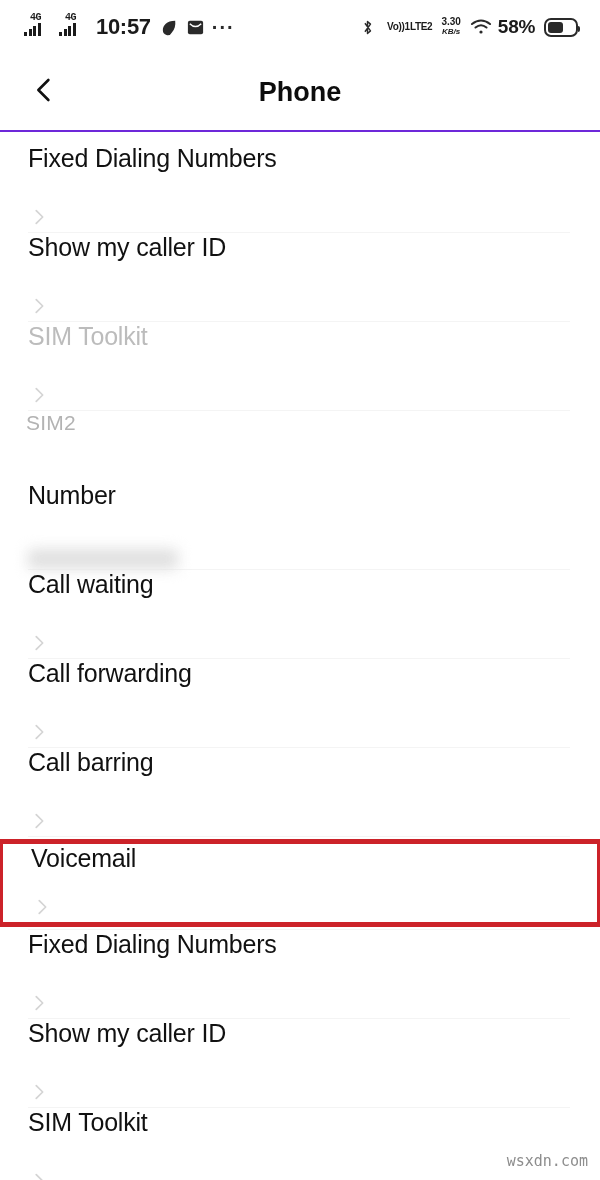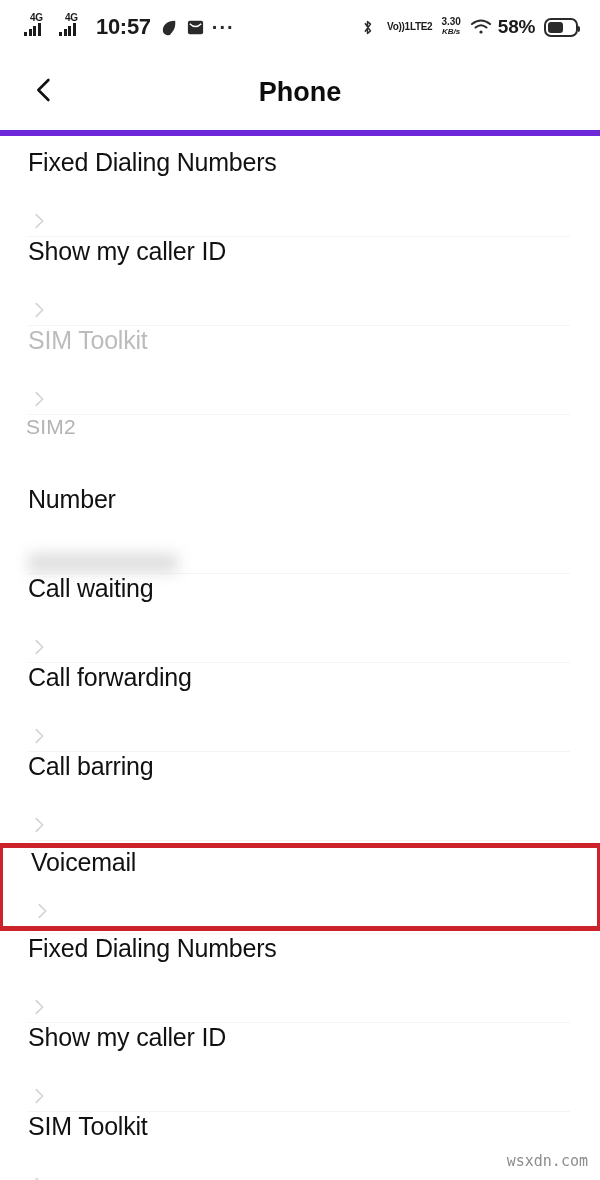--- a/index.html
+++ b/index.html
@@ -40,20 +40,21 @@
     display: inline-block;
   }
   .sig .gen {
     position: absolute;
     top: -1px;
     left: 6px;
     font-size: 10px;
     font-weight: bold;
     letter-spacing: -0.4px;
     line-height: 10px;
+    font-family: Liberation Mono, monospace;
   }
   .sig .bars {
     position: absolute;
     bottom: 4px;
     left: 0;
     display: flex;
     align-items: flex-end;
     gap: 1.5px;
     height: 13px;
   }
@@ -138,21 +139,21 @@
     border-radius: 3px;
   }
 
   
   .header {
     height: 76px;
     position: relative;
     display: flex;
     align-items: center;
     justify-content: center;
-    border-bottom: 6px solid #6d28d9;
+    border-bottom: 2px solid #6d28d9;
   }
   .header-title {
     font-size: 27px;
     font-weight: bold;
     color: #0d0d0d;
     letter-spacing: 0px;
   }
   .back-btn {
     position: absolute;
     left: 22px;

